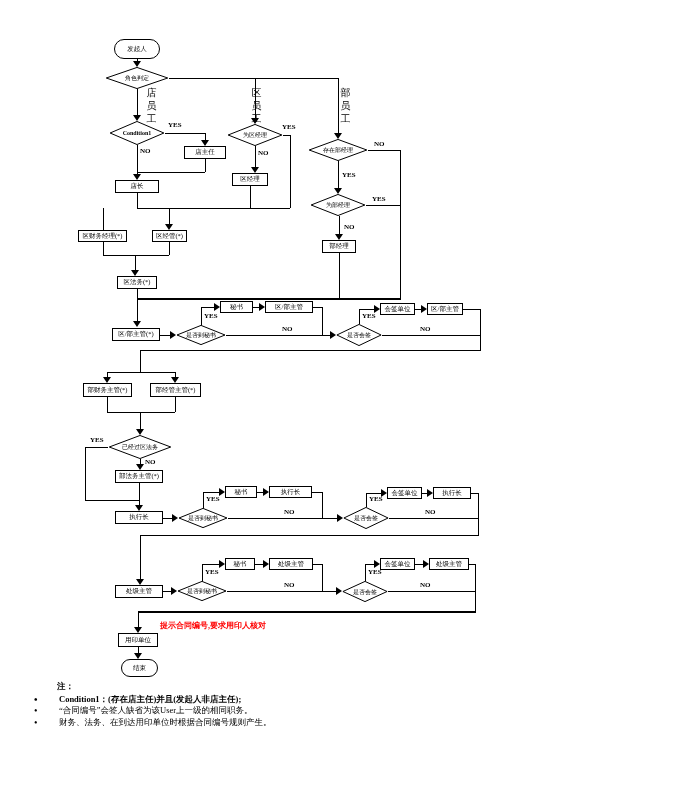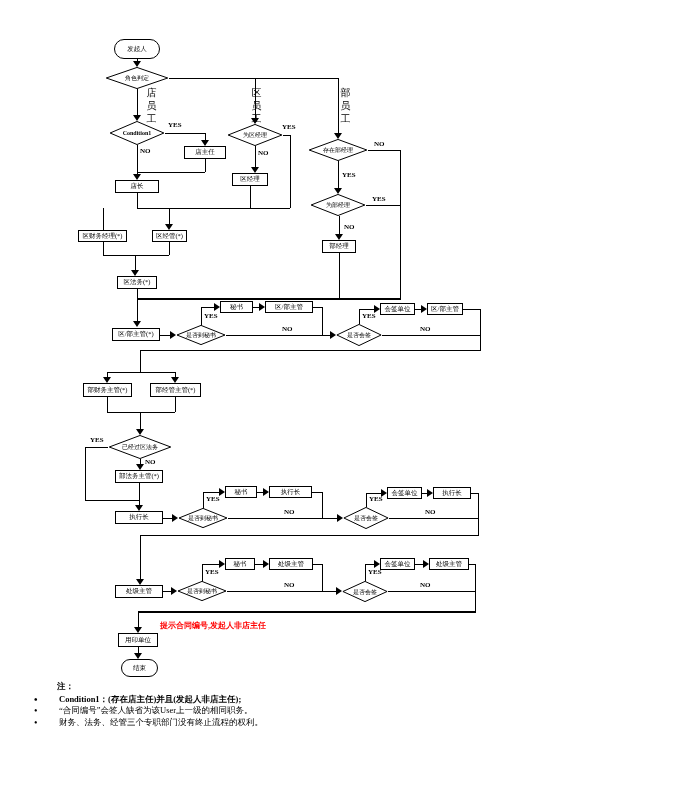--- a/index.html
+++ b/index.html
@@ -287,30 +287,30 @@
   <i class="ar" style="left:423px;top:560px;"></i>
   <div class="bx" style="left:429px;top:558px;width:40px;height:12px;">处级主管</div>
   <i class="hl" style="left:469px;top:564px;width:6px;"></i>
   <span class="yn" style="left:420px;top:582px;">NO</span>
   <i class="hl" style="left:388px;top:591px;width:87px;"></i>
   <i class="vl" style="left:475px;top:564px;height:48px;"></i>
   <i class="hl th" style="left:138px;top:611px;width:338px;"></i>
   <i class="vl" style="left:138px;top:612px;height:16px;"></i>
   <i class="ad" style="left:134px;top:627px;"></i>
 
-  <span class="red" style="left:160px;top:620px;">提示合同编号,发起人非店主任</span>
+  <span class="red" style="left:160px;top:620px;">提示合同编号,要求用印人核对</span>
   <div class="bx" style="left:118px;top:633px;width:40px;height:14px;">用印单位</div>
   <i class="vl" style="left:138px;top:647px;height:7px;"></i>
   <i class="ad" style="left:134px;top:653px;"></i>
   <div class="ov" style="left:121px;top:659px;width:37px;height:18px;border-radius:9px;">
       <span>结束</span>
     </div>
 
   <div id="notes">
     <div class="hd">注：</div>
     <ul>
       <li class="b">Condition1：(存在店主任)并且(发起人非店主任);</li>
       <li>“合同编号”会签人缺省为该User上一级的相同职务。</li>
-      <li>财务、法务、经管三个专职部门没有终止流程的权利。</li>
+      <li>财务、法务、在到达用印单位时根据合同编号规则产生。</li>
     </ul>
   </div>
 
 </div>
 
 </body></html>

